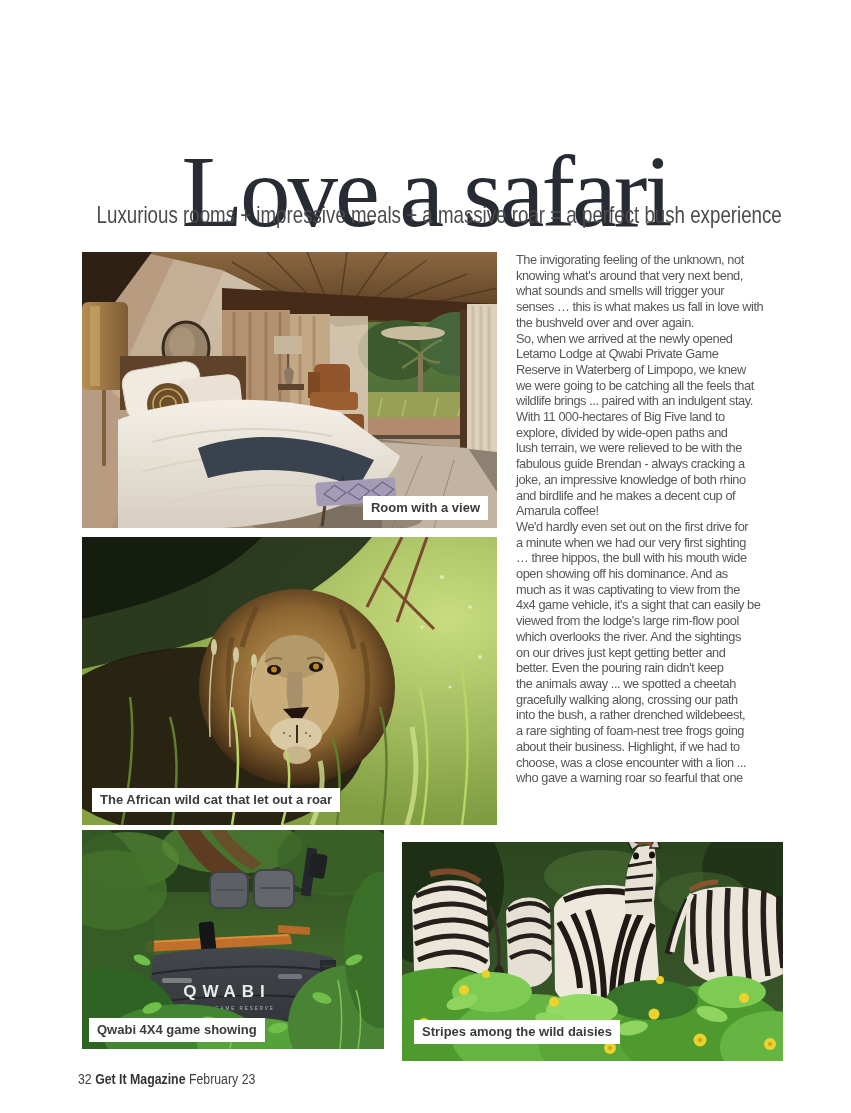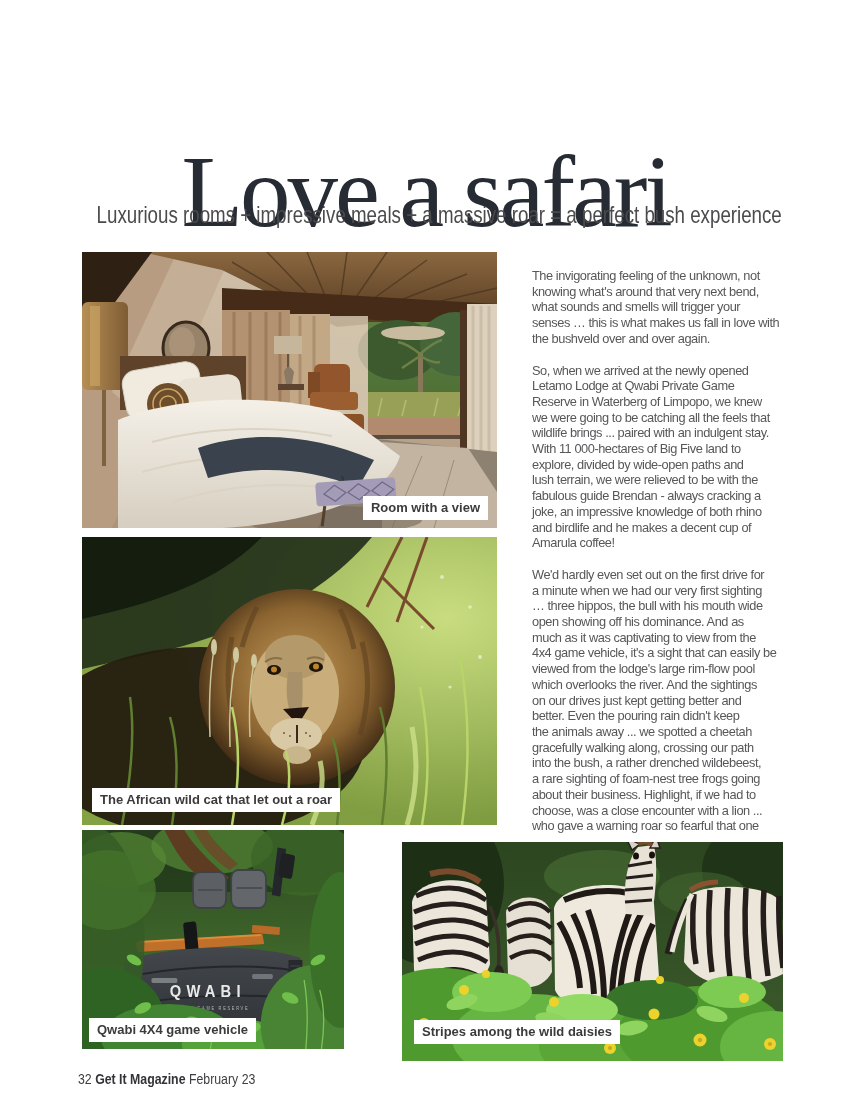--- a/index.html
+++ b/index.html
@@ -8,31 +8,31 @@
   .title{position:absolute;top:74px;left:0;width:100%;text-align:center;
          font-family:"Liberation Serif",serif;font-weight:400;font-size:101px;line-height:1;
          letter-spacing:-3px;color:#272b33;white-space:nowrap;}
   .subtitle-wrap{position:absolute;top:201px;left:0;width:100%;text-align:center;}
   .subtitle{display:inline-block;transform:scaleX(0.78);transform-origin:center;
             font-size:24px;color:#4b4b4d;white-space:nowrap;letter-spacing:0;}
   .photo{position:absolute;overflow:hidden;background:#888;}
   .photo svg{display:block;width:100%;height:100%;}
   .photo-room{left:82px;top:252px;width:415px;height:276px;}
   .photo-lion{left:82px;top:537px;width:415px;height:288px;}
-  .photo-vehicle{left:82px;top:830px;width:262px;height:219px;}
+  .photo-vehicle{left:82px;top:830px;width:302px;height:219px;}
   .photo-zebra{left:390px;top:830px;width:381px;height:219px;}
   .caption{position:absolute;background:#ffffff;color:#3b3b3d;font-weight:700;font-size:13px;
            line-height:1;padding:5px 8px 6px;white-space:nowrap;}
   .cap-room{right:9px;bottom:8px;}
   .cap-lion{left:10px;bottom:13px;}
   .cap-vehicle{left:7px;bottom:7px;}
   .cap-zebra{left:12px;bottom:17px;}
   .article{position:absolute;left:516px;top:252px;width:300px;color:#57575a;
            font-size:12.8px;line-height:15.7px;letter-spacing:-0.45px;}
-  .article p{margin:16px;white-space:pre-line;}
+  .article p{margin:0;white-space:pre-line;}
   .footer{position:absolute;left:78px;top:1071px;font-size:14px;color:#3e3e42;}
   .footer .cond{display:inline-block;transform:scaleX(0.88);transform-origin:left center;white-space:nowrap;}
   .footer b{font-weight:700;color:#333338;}
 </style>
 </head>
 <body>
 
 <div class="page">
 
   <h1 class="title">Love a safari</h1>
@@ -394,21 +394,21 @@
           <ellipse cx="272" cy="130" rx="9" ry="4.5" transform="rotate(-24 272 130)"></ellipse>
           <ellipse cx="60" cy="130" rx="9" ry="4.5" transform="rotate(24 60 130)"></ellipse>
         </g>
         <g stroke="#7cc455" stroke-width="1.5" fill="none">
           <path d="M258,219 Q262,180 256,150"></path>
             <path d="M276,219 Q282,184 274,160"></path>
             <path d="M148,219 Q152,200 146,188"></path>
         </g>
       </g>
     </svg>
-    <figcaption class="caption cap-vehicle">Qwabi 4X4 game vehicle</figcaption>
+    <figcaption class="caption cap-vehicle">Qwabi 4X4 game showing</figcaption>
   </figure>
 
   <figure class="photo photo-zebra" style="margin:12px">
     <svg viewBox="0 0 381 219" preserveAspectRatio="none">
       <defs>
         <linearGradient id="forestG" x1="0" y1="0" x2="0" y2="1">
           <stop offset="0" stop-color="#2c4620"></stop>
             <stop offset="1" stop-color="#3c5c2c"></stop>
         </linearGradient>
       </defs>

